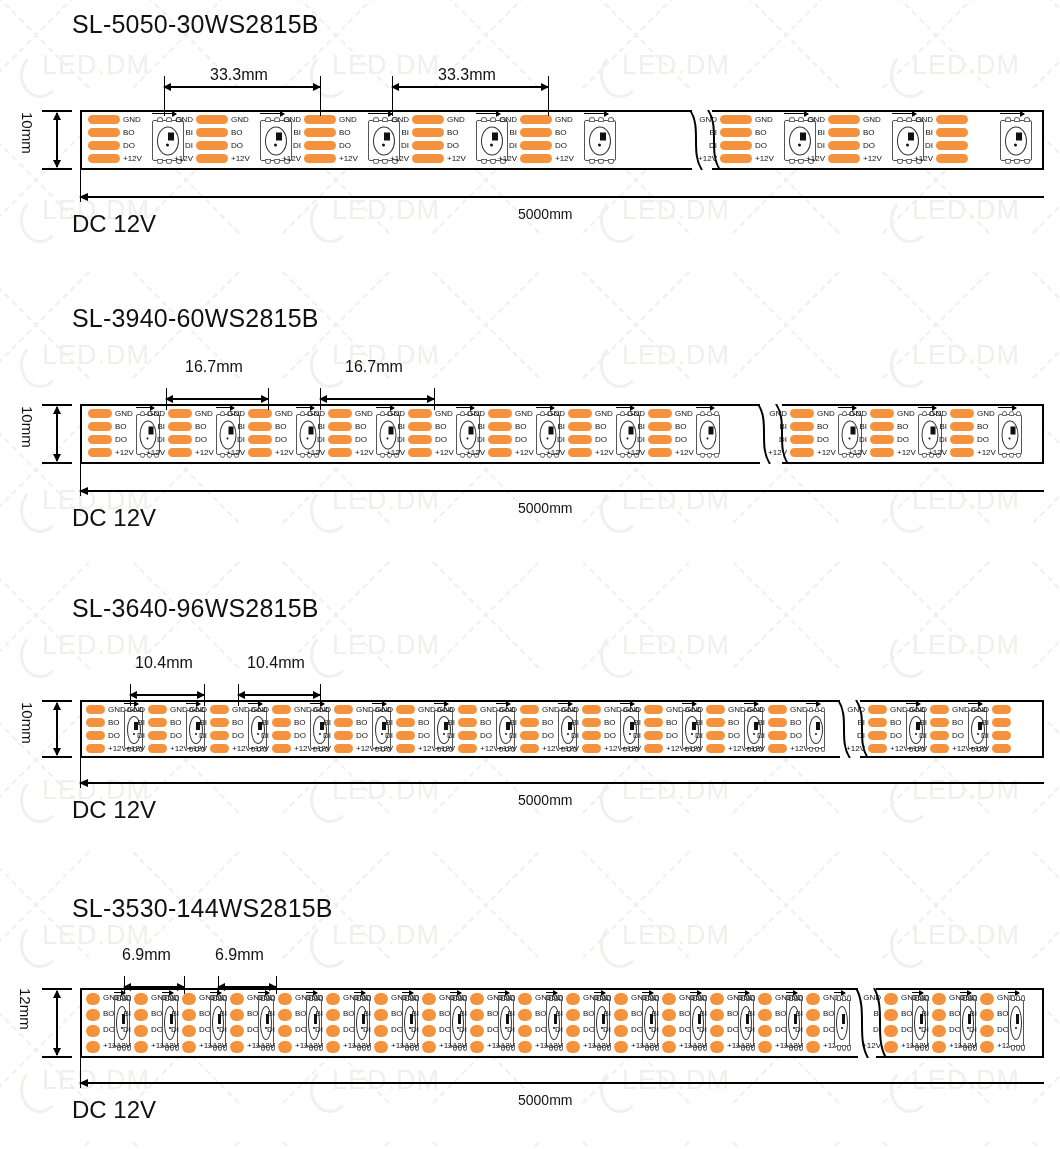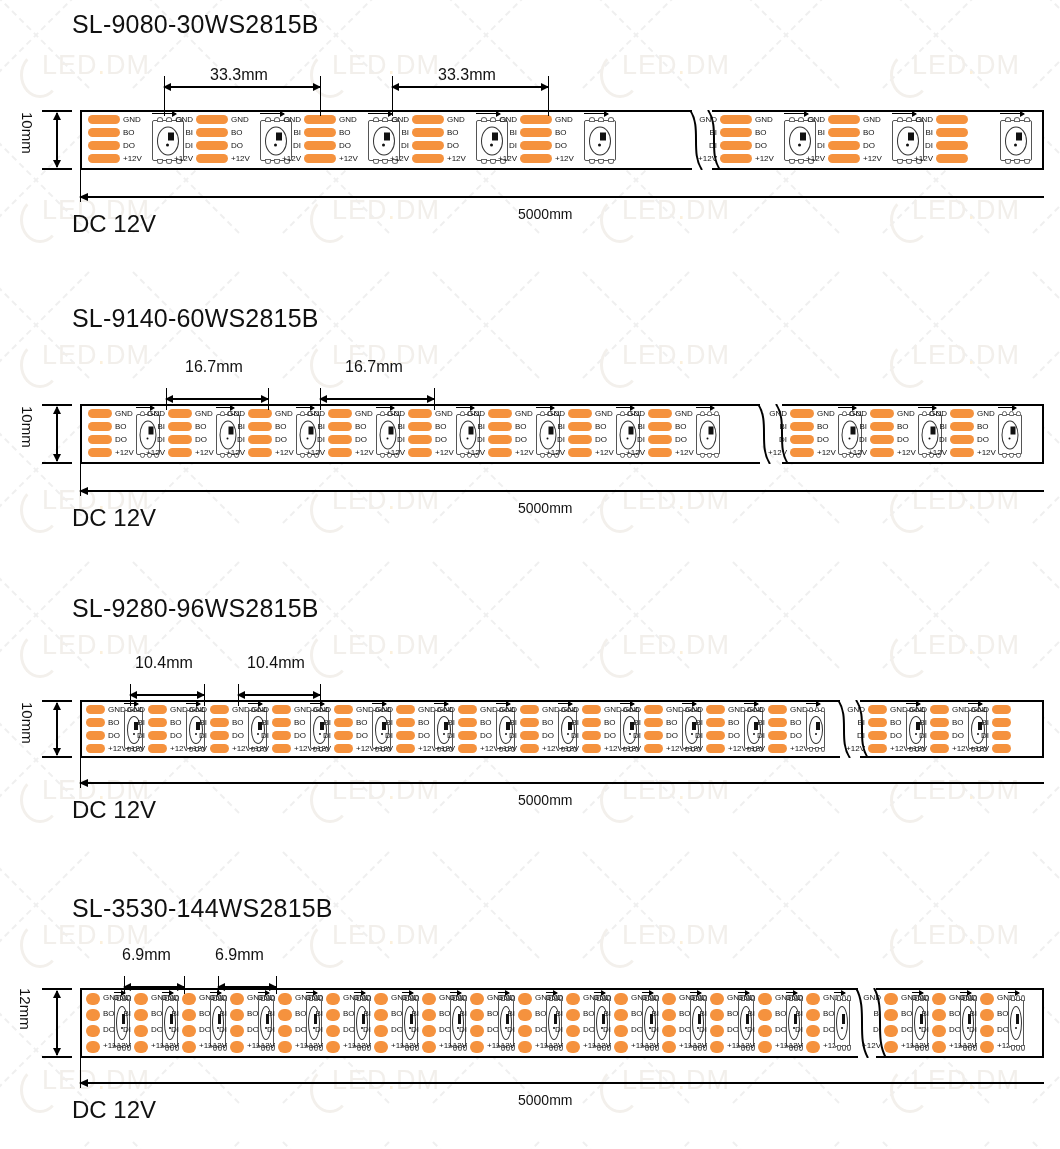--- a/index.html
+++ b/index.html
@@ -314,21 +314,21 @@
       <div class="wm-txt"><span>LED</span><span class="wm-dot">.</span><span>DM</span></div>
     </div>
     <div class="wm-logo" style="left: 890px; top: 1065px;">
       <div class="wm-arc"></div>
       <div class="wm-txt"><span>LED</span><span class="wm-dot">.</span><span>DM</span></div>
     </div>
   </div>
 
 <div id="diagram-root">
     <div class="block">
-      <div class="title" style="left: 72px; top: 10px;">SL-9080-30WS2815B</div>
+      <div class="title" style="left: 72px; top: 10px;">SL-5050-30WS2815B</div>
       <div class="strip leftcap" style="left: 80px; top: 110px; width: 612px; height: 60px;"></div>
       <div class="strip rightcap" style="left: 712px; top: 110px; width: 332px; height: 60px;"></div>
       <div class="brk" style="left: 688px; top: 110px; width: 34px; height: 60px;"><svg width="34" height="60" viewBox="0 0 34 60" xmlns="http://www.w3.org/2000/svg">
           <path d="M2 0 C 14 18, 2 42, 14 60" fill="none" stroke="#000" stroke-width="2"></path>
           <path d="M20 0 C 32 18, 20 42, 32 60" fill="none" stroke="#000" stroke-width="2"></path>
         </svg></div>
       <div class="pad" style="left: 88px; top: 115px; width: 32px; height: 9px;"></div>
       <div class="padlbl" style="left: 123px; top: 116px;">GND</div>
       <div class="pad" style="left: 88px; top: 128px; width: 32px; height: 9px;"></div>
       <div class="padlbl" style="left: 123px; top: 129px;">BO</div>
@@ -531,21 +531,21 @@
       <div class="dimv" style="left: 392px; top: 76px; height: 40px;"></div>
       <div class="dimv" style="left: 548px; top: 76px; height: 40px;"></div>
       <div class="dimh both" style="left: 392px; top: 86px; width: 156px;"></div>
       <div class="dimtxt" style="left: 438px; top: 66px;">33.3mm</div>
       <div class="dimv" style="left: 80px; top: 170px; height: 32px;"></div>
       <div class="dimh left" style="left: 80px; top: 196px; width: 964px;"></div>
       <div class="dimtxt small" style="left: 518px; top: 206px;">5000mm</div>
       <div class="dclabel" style="left: 72px; top: 210px;">DC 12V</div>
     </div>
     <div class="block">
-      <div class="title" style="left: 72px; top: 304px;">SL-9140-60WS2815B</div>
+      <div class="title" style="left: 72px; top: 304px;">SL-3940-60WS2815B</div>
       <div class="strip leftcap" style="left: 80px; top: 404px; width: 680px; height: 60px;"></div>
       <div class="strip rightcap" style="left: 782px; top: 404px; width: 262px; height: 60px;"></div>
       <div class="brk" style="left: 756px; top: 404px; width: 34px; height: 60px;"><svg width="34" height="60" viewBox="0 0 34 60" xmlns="http://www.w3.org/2000/svg">
           <path d="M2 0 C 14 18, 2 42, 14 60" fill="none" stroke="#000" stroke-width="2"></path>
           <path d="M20 0 C 32 18, 20 42, 32 60" fill="none" stroke="#000" stroke-width="2"></path>
         </svg></div>
       <div class="pad" style="left: 88px; top: 409px; width: 24px; height: 9px;"></div>
       <div class="padlbl" style="left: 115px; top: 410px;">GND</div>
       <div class="pad" style="left: 88px; top: 422px; width: 24px; height: 9px;"></div>
       <div class="padlbl" style="left: 115px; top: 423px;">BO</div>
@@ -827,21 +827,21 @@
       <div class="dimv" style="left: 320px; top: 388px; height: 22px;"></div>
       <div class="dimv" style="left: 434px; top: 388px; height: 22px;"></div>
       <div class="dimh both" style="left: 320px; top: 398px; width: 114px;"></div>
       <div class="dimtxt" style="left: 345px; top: 358px;">16.7mm</div>
       <div class="dimv" style="left: 80px; top: 464px; height: 32px;"></div>
       <div class="dimh left" style="left: 80px; top: 490px; width: 964px;"></div>
       <div class="dimtxt small" style="left: 518px; top: 500px;">5000mm</div>
       <div class="dclabel" style="left: 72px; top: 504px;">DC 12V</div>
     </div>
     <div class="block">
-      <div class="title" style="left: 72px; top: 594px;">SL-9280-96WS2815B</div>
+      <div class="title" style="left: 72px; top: 594px;">SL-3640-96WS2815B</div>
       <div class="strip leftcap" style="left: 80px; top: 700px; width: 760px; height: 58px;"></div>
       <div class="strip rightcap" style="left: 860px; top: 700px; width: 184px; height: 58px;"></div>
       <div class="brk" style="left: 836px; top: 700px; width: 34px; height: 58px;"><svg width="34" height="58" viewBox="0 0 34 58" xmlns="http://www.w3.org/2000/svg">
           <path d="M2 0 C 14 17.4, 2 40.599999999999994, 14 58" fill="none" stroke="#000" stroke-width="2"></path>
           <path d="M20 0 C 32 17.4, 20 40.599999999999994, 32 58" fill="none" stroke="#000" stroke-width="2"></path>
         </svg></div>
       <div class="pad" style="left: 86px; top: 705px; width: 19px; height: 9px;"></div>
       <div class="padlbl" style="left: 108px; top: 706px;">GND</div>
       <div class="pad" style="left: 86px; top: 718px; width: 19px; height: 9px;"></div>
       <div class="padlbl" style="left: 108px; top: 719px;">BO</div>

